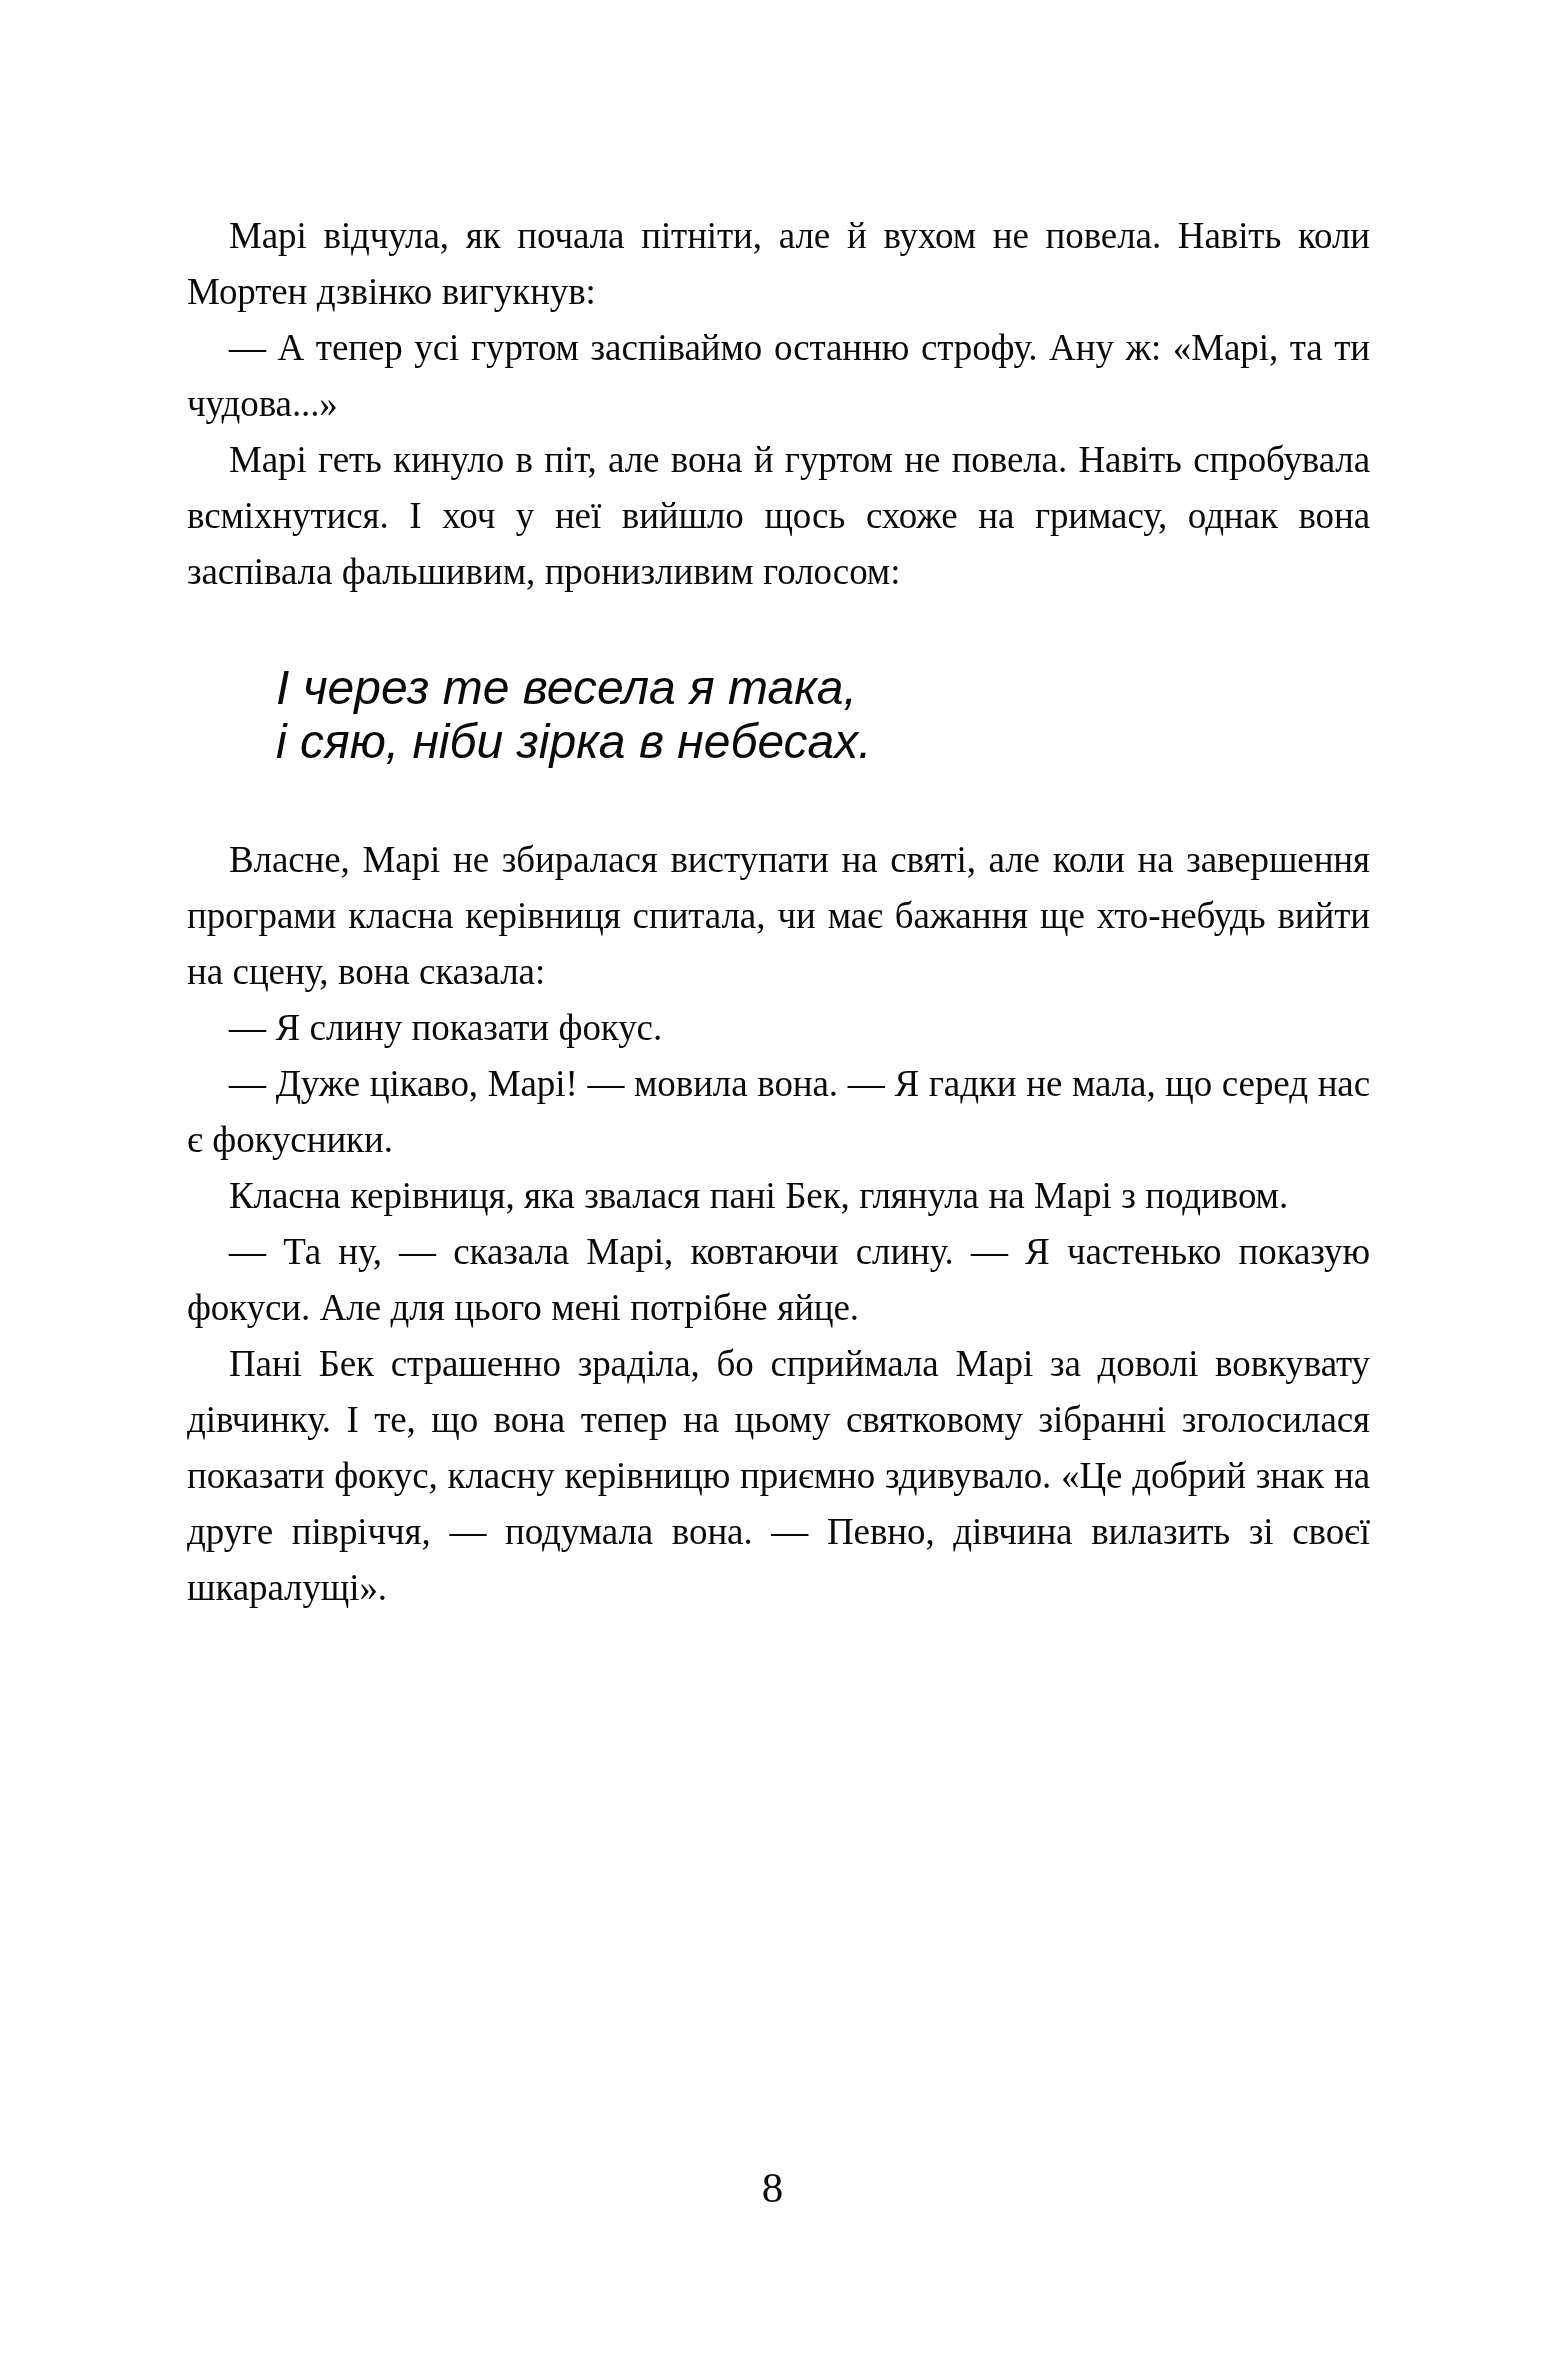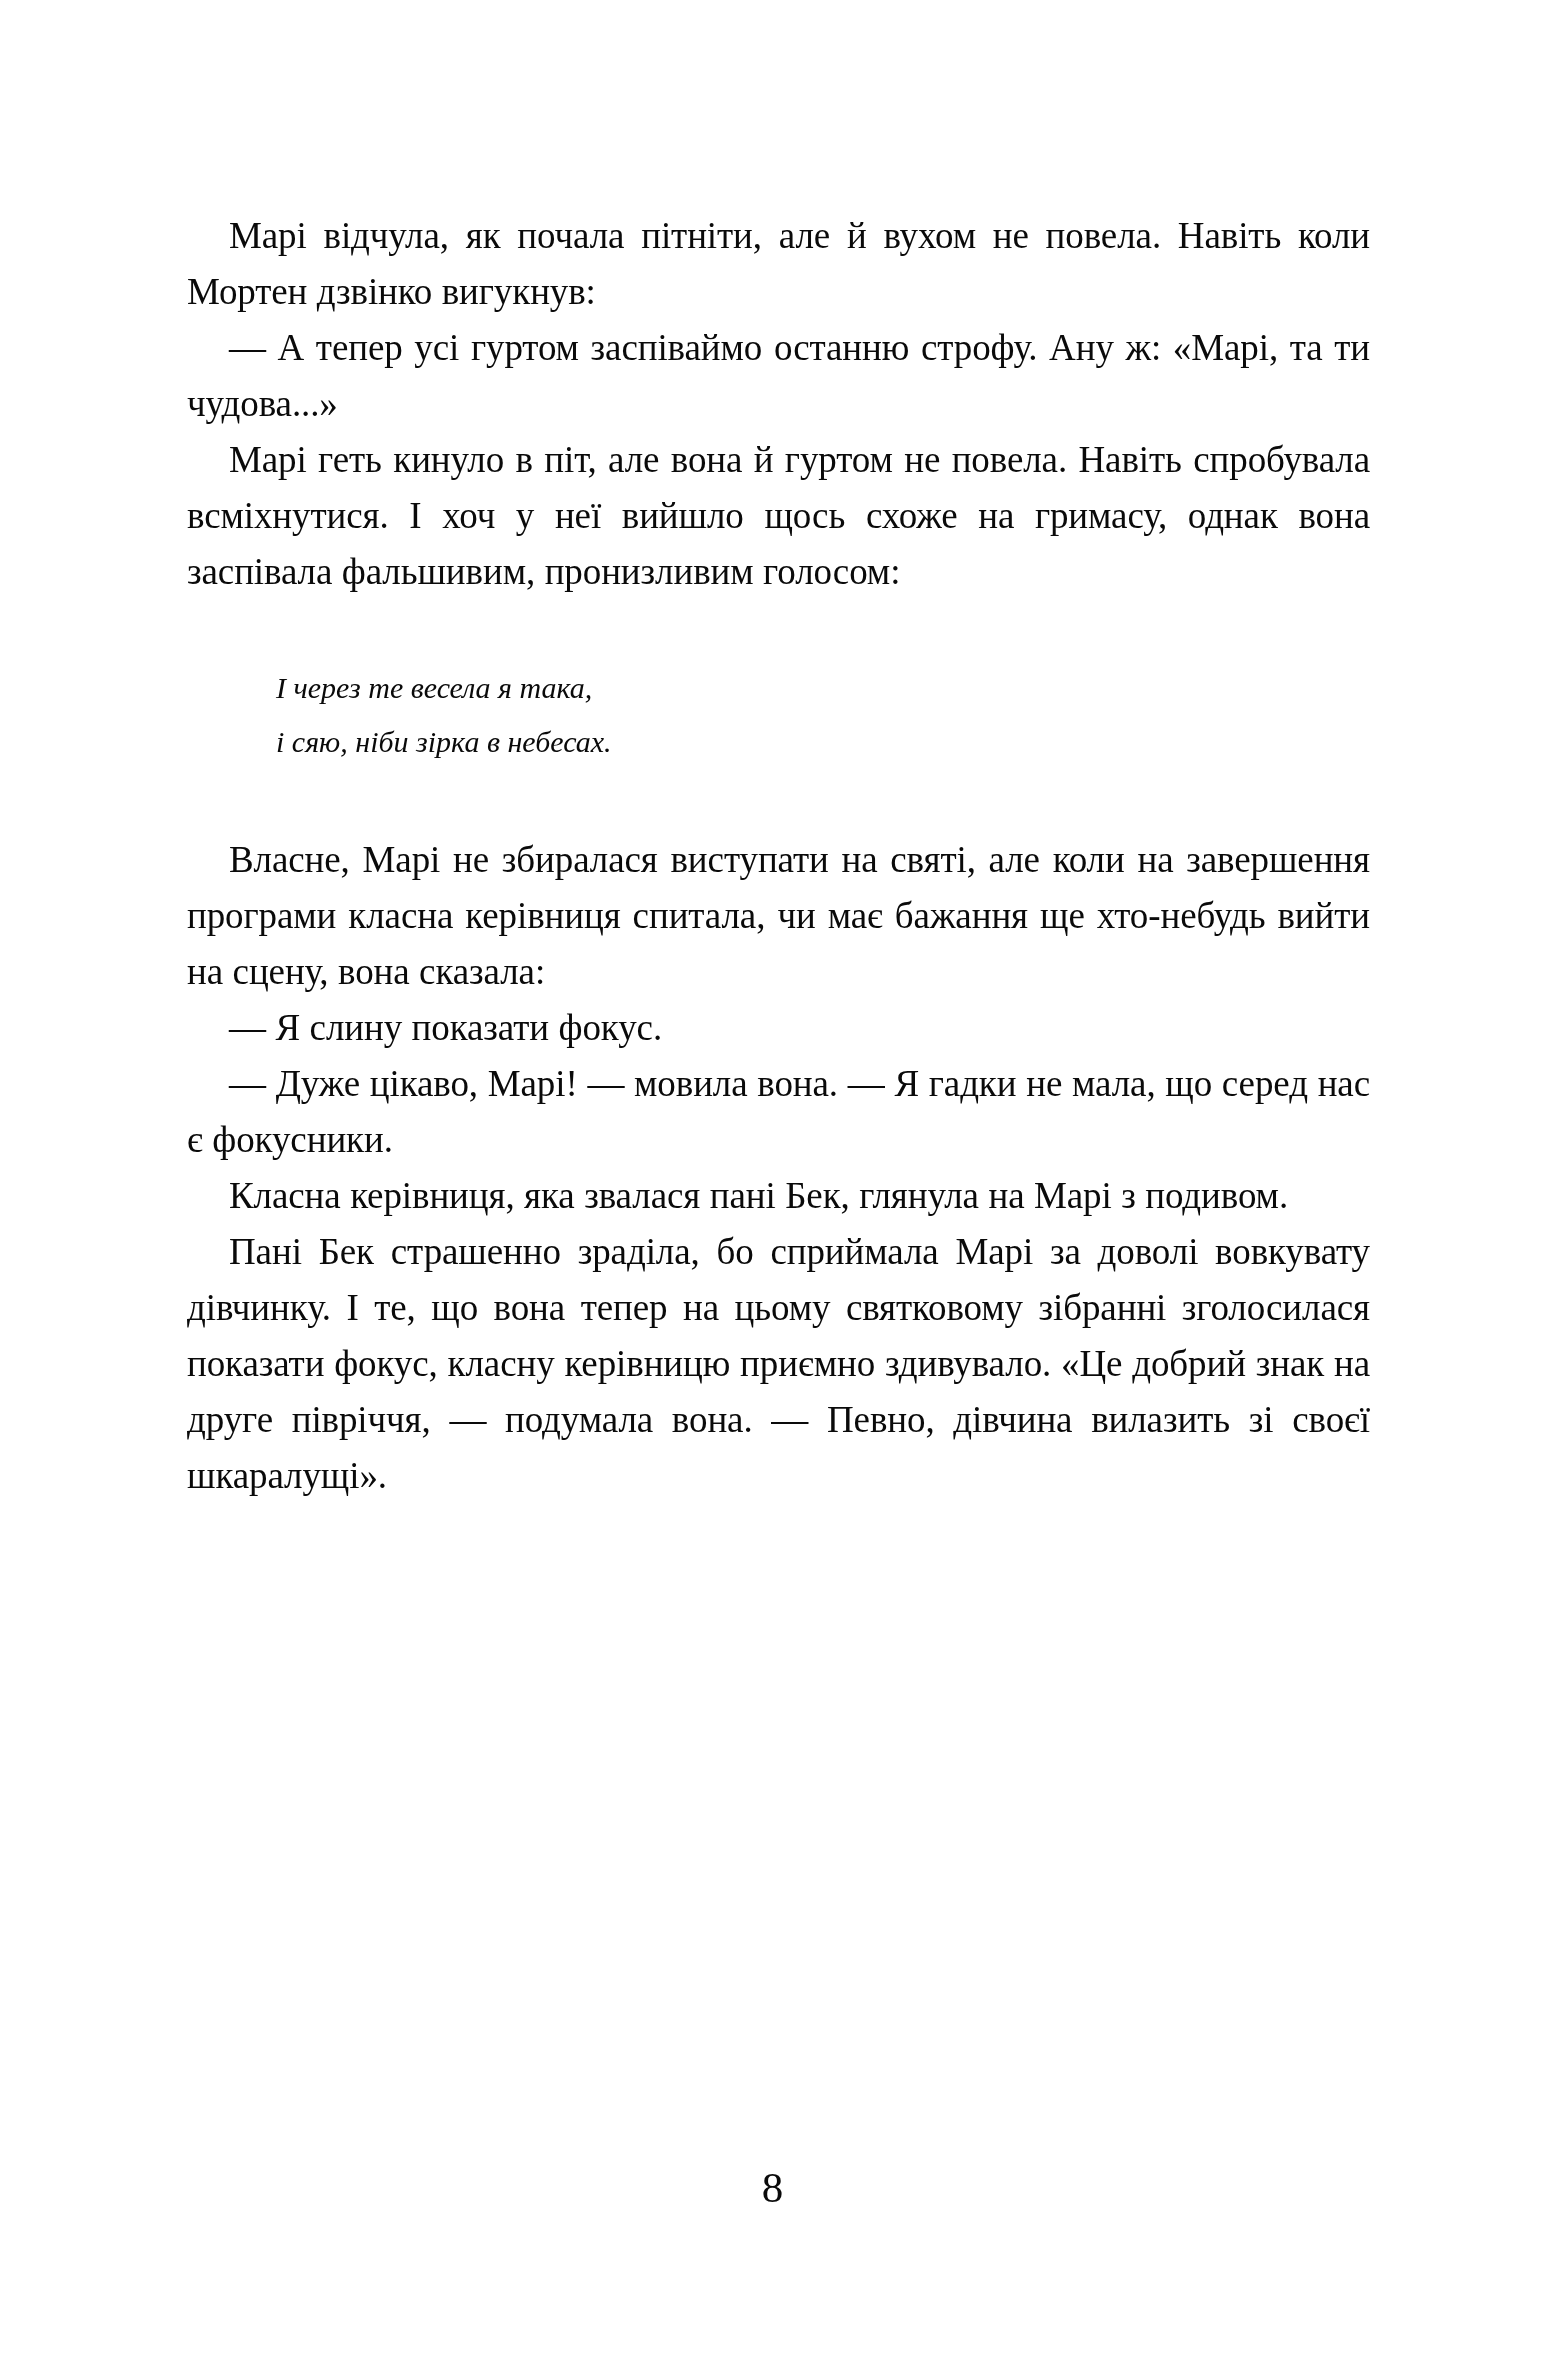--- a/index.html
+++ b/index.html
@@ -43,23 +43,23 @@
   .para.last-line-left {
     text-align-last: left;
   }
 
   
   .verse {
     margin: 0;
     padding-top: 61px;
     padding-bottom: 63px;
     padding-left: 89px;
-    font-family: Liberation Serif, serif;
+    font-family: Liberation Sans, sans-serif;
     font-style: italic;
-    font-size: 30px;
+    font-size: 48px;
     line-height: 54px;
     color: #0a0a0a;
     text-align: left;
     text-indent: 0;
   }
 
   .verse-line {
     display: block;
     white-space: nowrap;
   }
@@ -95,20 +95,21 @@
     </div>
 
     <p class="para">Власне, Марі не збиралася виступати на святі, але коли на завершення програми класна керівниця спитала, чи має бажання ще хто-небудь вийти на сцену, вона сказала:</p>
 
     <p class="para">— Я слину показати фокус.</p>
 
     <p class="para">— Дуже цікаво, Марі! — мовила вона. — Я гадки не мала, що серед нас є фокусники.</p>
 
     <p class="para">Класна керівниця, яка звалася пані Бек, глянула на Марі з подивом.</p>
 
+    <p class="para">— Та ну, — сказала Марі, ковтаючи слину. — Я частенько показую фокуси. Але для цього мені потрібне яйце.</p>
 
     <p class="para last-line-left">Пані Бек страшенно зраділа, бо сприймала Марі за доволі вовкувату дівчинку. І те, що вона тепер на цьому святковому зібранні зголосилася показати фокус, класну керівницю приємно здивувало. «Це добрий знак на друге півріччя, — подумала вона. — Певно, дівчина вилазить зі своєї шкаралущі».</p>
 
   </div>
 
   <div class="folio">8</div>
 
 </div>
 
 

